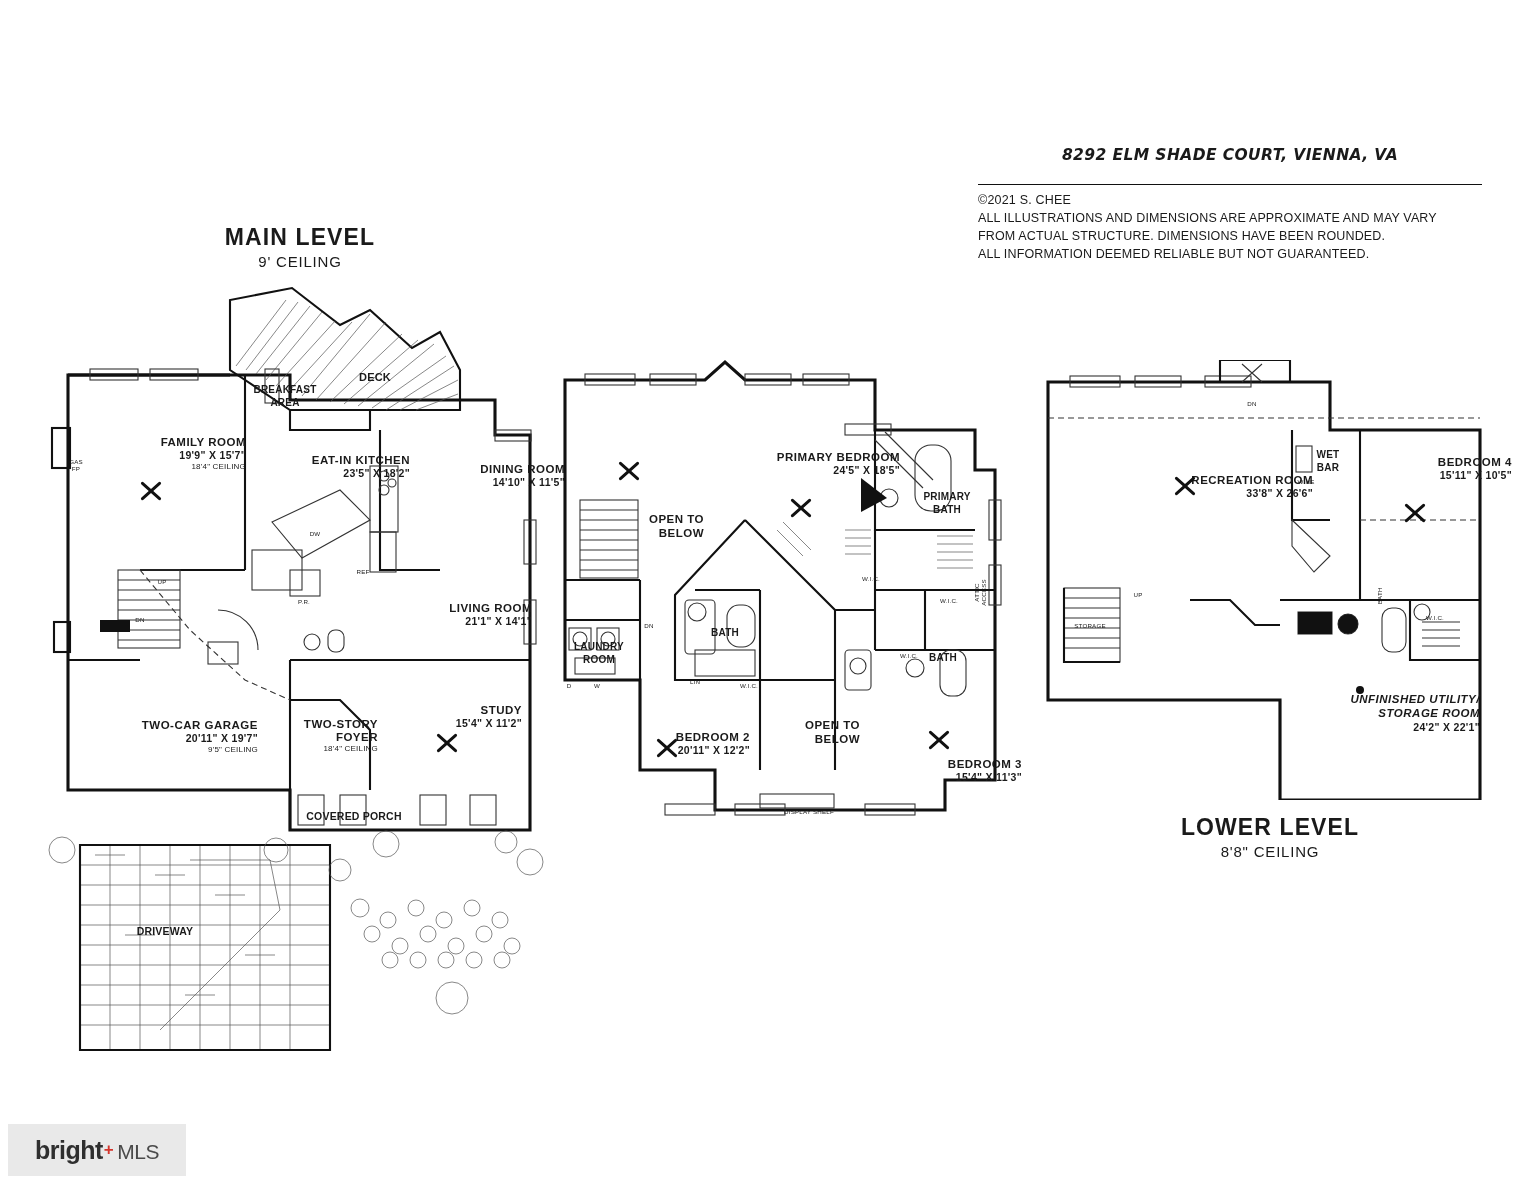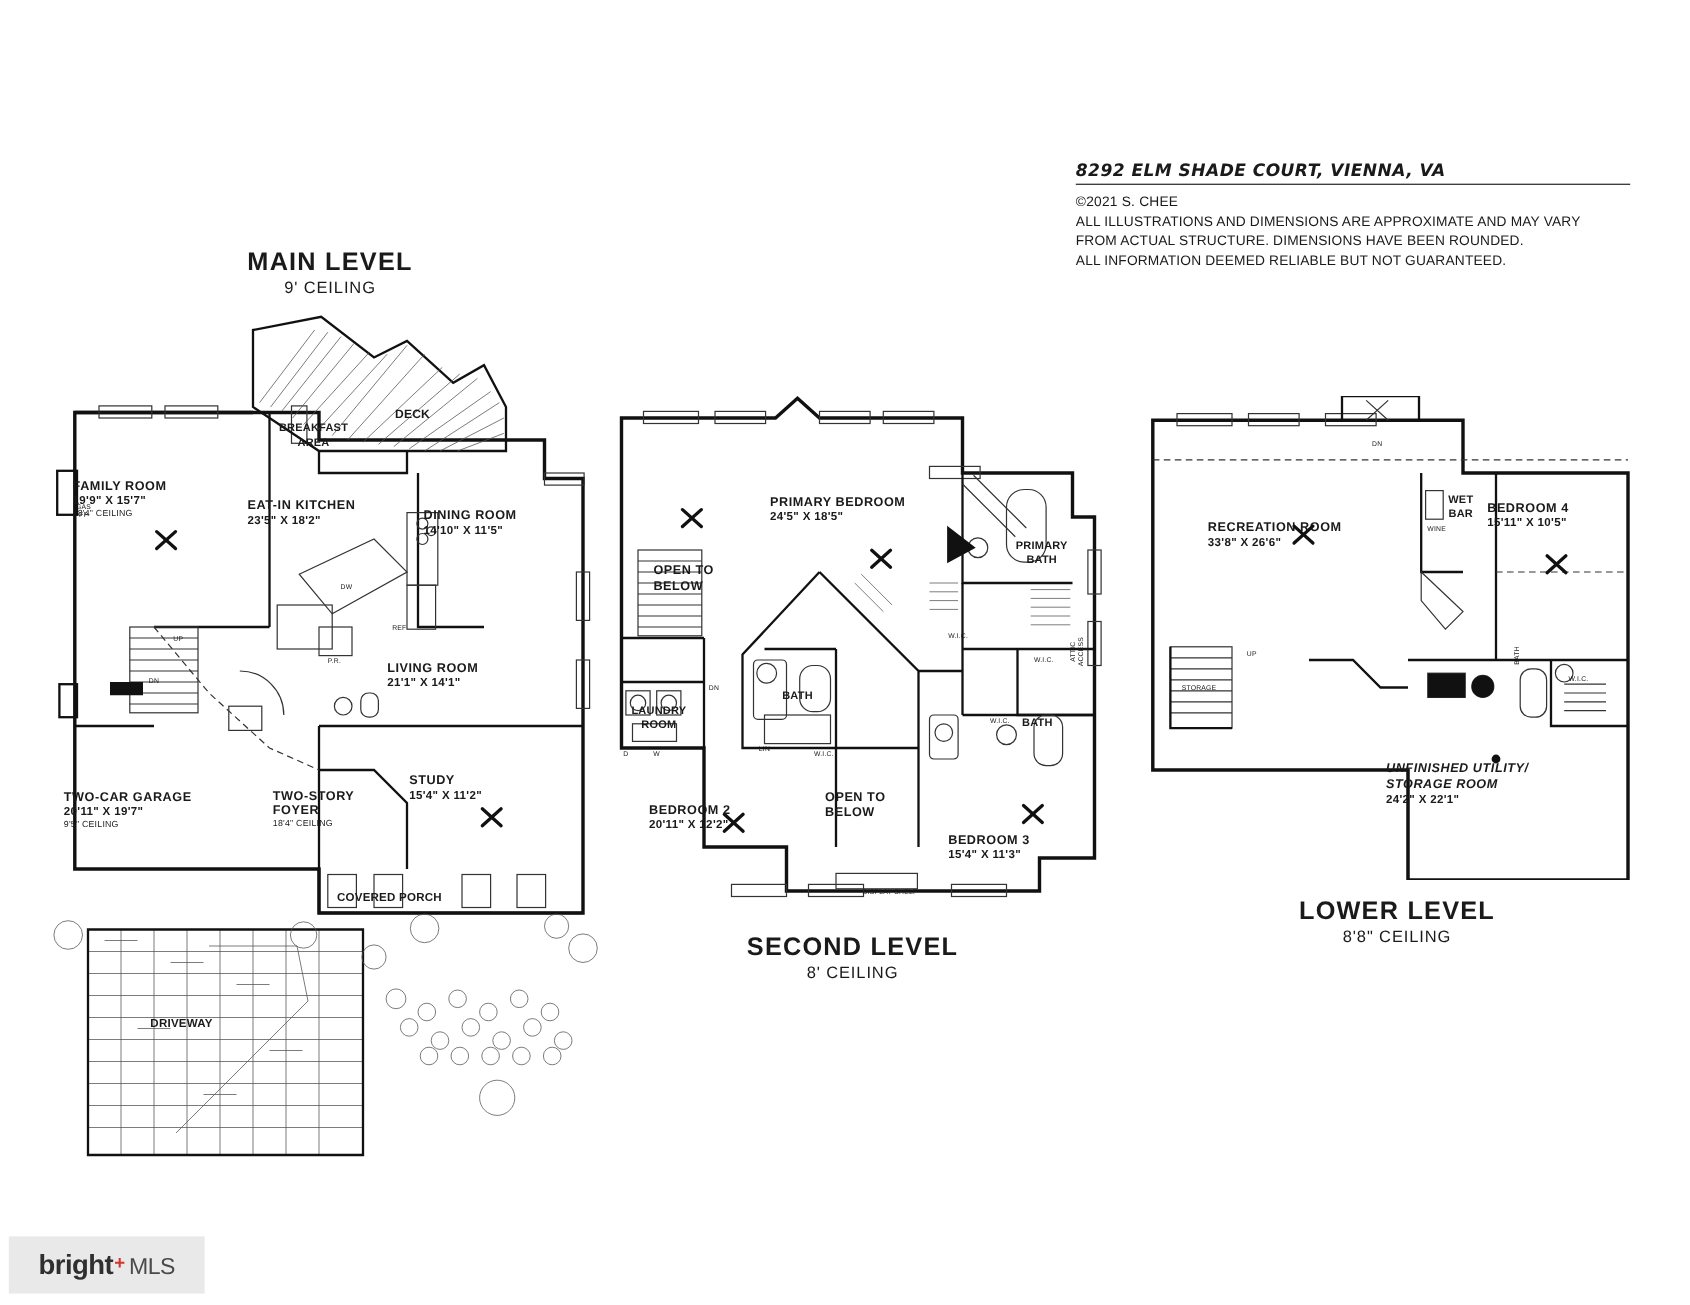--- a/index.html
+++ b/index.html
@@ -9,36 +9,36 @@
     color:#1a1a1a;position:relative;overflow:hidden;
   }
   .stage{position:absolute;left:0;top:0;width:1536px;height:1186px;}
   .abs{position:absolute;}
 
   
   .doc-header{left:978px;top:146px;width:520px;}
   .doc-title{
     font-family:"DejaVu Sans", sans-serif;
     font-style:italic;font-weight:700;font-size:15.5px;letter-spacing:.4px;
-    padding-bottom:3px;border-bottom:1.6px solid #111;display:block;width:504px;
+    padding-bottom:20px;border-bottom:1.6px solid #111;display:block;width:504px;text-align:center;
   }
   .doc-copy{font-size:12.5px;letter-spacing:.2px;margin-top:6px;line-height:1.45;}
   .doc-line{font-size:12.5px;letter-spacing:.15px;line-height:1.45;}
 
   
   .level-title{text-align:center;}
   .level-title .lt-main{
     font-weight:700;font-size:23px;letter-spacing:1.1px;line-height:1.1;
   }
   .level-title .lt-sub{
     font-size:15px;letter-spacing:.8px;margin-top:3px;
   }
 
   
-  .room{position:absolute;text-align:left;line-height:1.22;}
+  .room{position:absolute;text-align:right;line-height:1.22;}
   .room .rn{font-size:11.5px;font-weight:700;letter-spacing:.5px;white-space:nowrap;}
   .room .rd{font-size:10.5px;font-weight:700;letter-spacing:.3px;white-space:nowrap;}
   .room .rc{font-size:8px;letter-spacing:.2px;white-space:nowrap;}
   .tiny{position:absolute;text-align:center;font-size:10px;letter-spacing:.2px;line-height:1.25;white-space:nowrap;font-weight:700;}
   .tiny.sm{font-size:6.2px;font-weight:400;}
   .vert{transform-origin:center center;}
 
   
   .fan{position:absolute;width:26px;height:26px;}
   .fan:before,.fan:after{
@@ -75,24 +75,20 @@
     <span class="doc-title">8292 ELM SHADE COURT, VIENNA, VA</span>
     <div class="doc-copy">©2021 S. CHEE</div>
     <div class="doc-line">ALL ILLUSTRATIONS AND DIMENSIONS ARE APPROXIMATE AND MAY VARY</div>
     <div class="doc-line">FROM ACTUAL STRUCTURE. DIMENSIONS HAVE BEEN ROUNDED.</div>
     <div class="doc-line">ALL INFORMATION DEEMED RELIABLE BUT NOT GUARANTEED.</div>
   </div>
 
   <div class="abs level-title" style="left:170px;top:225px;width:260px;">
     <div class="lt-main">MAIN LEVEL</div>
     <div class="lt-sub">9' CEILING</div>
-  </div>
-  <div class="abs level-title" style="left:645px;top:848px;width:260px;">
-    <div class="lt-main">SECOND LEVEL</div>
-    <div class="lt-sub">8' CEILING</div>
   </div>
   <div class="abs level-title" style="left:1140px;top:815px;width:260px;">
     <div class="lt-main">LOWER LEVEL</div>
     <div class="lt-sub">8'8" CEILING</div>
   </div>
 
   <div class="abs" style="left:40px;top:270px;">
     <svg width="520" height="790" viewBox="0 0 520 790">
 
       <path class="wall" d="M28 105 L28 390 L28 520 L250 520 L250 560 L490 560 L490 300 L490 165 L455 165

